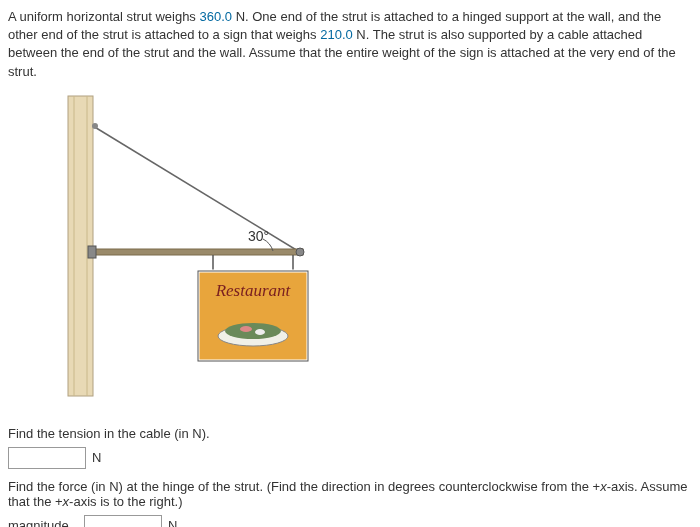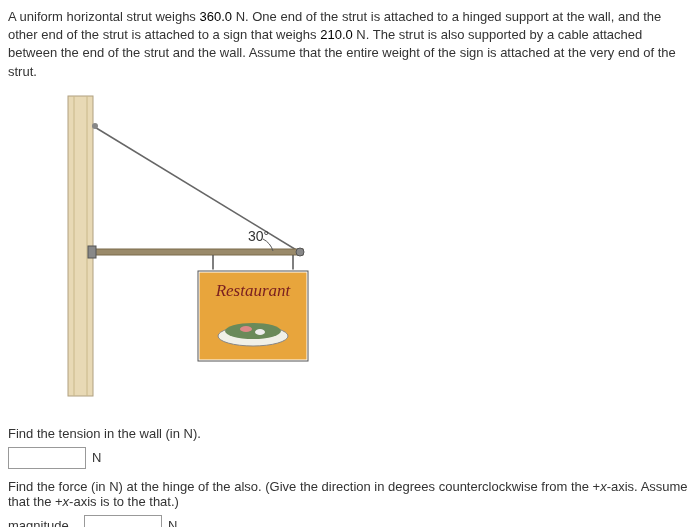--- a/index.html
+++ b/index.html
@@ -9,21 +9,21 @@
     margin: 0;
     padding: 8px;
     width: 700px;
     box-sizing: border-box;
   }
   .problem-text {
     line-height: 1.4;
     margin-bottom: 10px;
   }
   .highlight {
-    color: #000000;
+    color: #0369a1;
   }
   .figure-area {
     position: relative;
     width: 350px;
     height: 320px;
     margin: 0 0 15px 40px;
     text-decoration: underline;
   }
   .question-line {
     margin-top: 10px;
@@ -85,27 +85,27 @@
     <ellipse cx="198" cy="238" rx="6" ry="3" fill="#d88"></ellipse>
     <ellipse cx="212" cy="241" rx="5" ry="3" fill="#eee"></ellipse>
 
     <text x="200" y="150" font-size="14" fill="#333">30°</text>
     <path d="M 225 160 A 20 20 0 0 0 215 148" fill="none" stroke="#555" stroke-width="1"></path>
 
     <text x="205" y="205" font-size="17" fill="#7a2020" font-family="'Brush Script MT', cursive" font-style="italic" text-anchor="middle">Restaurant</text>
   </svg>
 </div>
 
-<div class="question-line">Find the tension in the wall (in N).</div>
+<div class="question-line">Find the tension in the cable (in N).</div>
 <div class="input-row">
   <input type="text" style="">
   <span class="unit">N</span>
 </div>
 
 <div class="question-line">
-  <span>Find the force (in N) at the hinge of the also. (Give the direction in degrees counterclockwise from the +</span><span class="italic">x</span><span>-axis. Assume that the +</span><span class="italic">x</span><span>-axis is to the that.)</span>
+  <span>Find the force (in N) at the hinge of the strut. (Find the direction in degrees counterclockwise from the +</span><span class="italic">x</span><span>-axis. Assume that the +</span><span class="italic">x</span><span>-axis is to the right.)</span>
 </div>
 
 <div class="input-row">
   <span class="input-label">magnitude</span>
   <input type="text" style="">
   <span class="unit">N</span>
 </div>
 
 </body></html>

